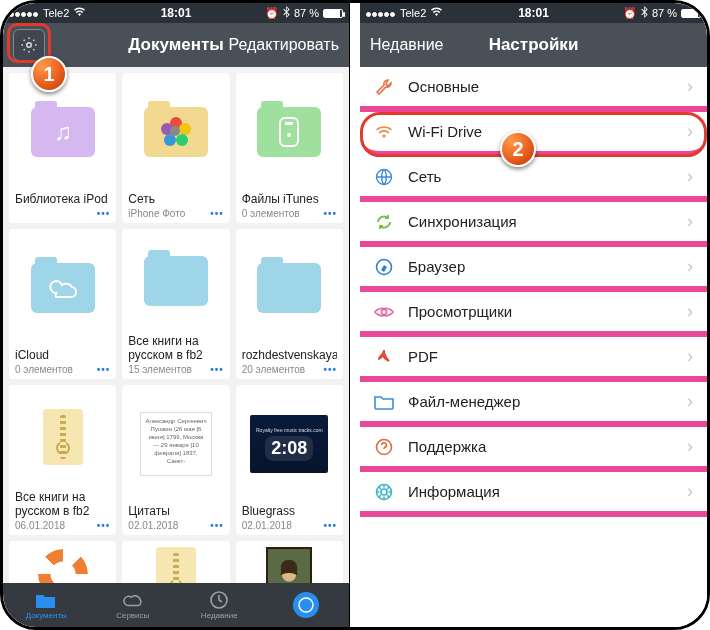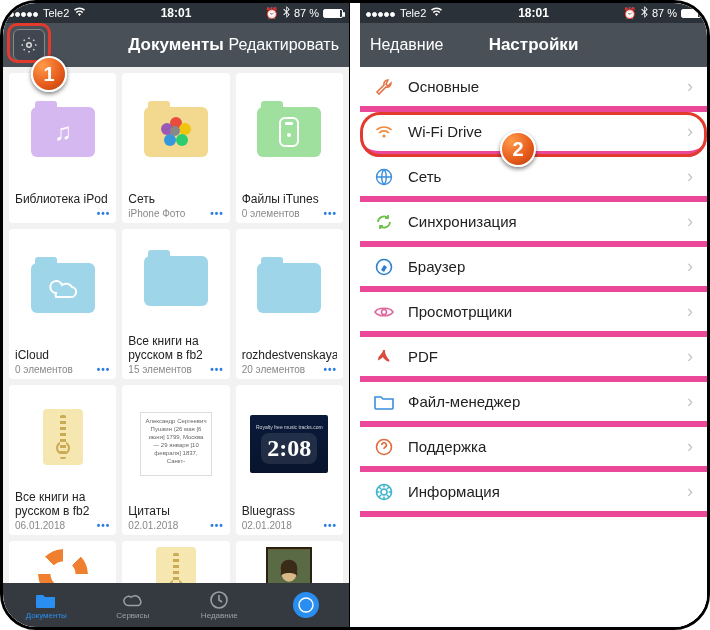--- a/index.html
+++ b/index.html
@@ -45,21 +45,21 @@
   .tile-meta { display:flex; align-items:center; justify-content:space-between; font-size:10px; color:#888; margin-top:2px; }
   .meta-dots { color:#2a7de1; font-weight:bold; letter-spacing:1px; }
 
   .zip { width:40px; height:56px; background:#f6e6b0; border-radius:4px; position:relative; }
   .zip::after { content:""; position:absolute; left:50%; top:6px; bottom:6px; width:6px; margin-left:-3px;
     background: repeating-linear-gradient(#c9aa55 0 3px, #f6e6b0 3px 6px); border-radius:2px; }
   .zip .ring { position:absolute; bottom:10px; left:50%; width:14px; height:14px; border:2px solid #c9aa55; border-radius:50%; transform:translateX(-50%) rotate(20deg); background:#f6e6b0; }
 
   .text-thumb { width:72px; height:64px; background:#fff; border:1px solid #ddd; font-size:6px; line-height:8px; padding:4px; color:#666; overflow:hidden; text-align:center; }
   .blue-thumb { width:78px; height:58px; background:linear-gradient(#0a1a3a,#08142c); color:#fff; display:flex; flex-direction:column; align-items:center; justify-content:center; font-size:8px; border-radius:2px; }
-  .blue-thumb .big { font-size:24px; font-weight:700; background:rgba(255,255,255,.1); padding:2px 6px; border-radius:8px; margin-top:3px;font-family:Liberation Serif, serif; }
+  .blue-thumb .big { font-size:18px; font-weight:700; background:rgba(255,255,255,.1); padding:2px 6px; border-radius:8px; margin-top:3px; }
   .mona { width:46px; height:62px; background:linear-gradient(#6b5a30,#3c3014); border:2px solid #2a220e; display:flex; align-items:center; justify-content:center; overflow:hidden;}
   .mona svg { width:100%; height:100%; }
   .buoy { width:50px; height:50px; border-radius:50%; background:
     conic-gradient(#fff 0 45deg,#f08030 45deg 90deg,#fff 90deg 135deg,#f08030 135deg 180deg,#fff 180deg 225deg,#f08030 225deg 270deg,#fff 270deg 315deg,#f08030 315deg 360deg);
     -webkit-mask: radial-gradient(circle, transparent 12px, #000 13px); mask: radial-gradient(circle, transparent 12px, #000 13px); box-shadow:0 1px 2px rgba(0,0,0,.2);
   }
   .multicolor-flower { width:30px; height:30px; position:relative; }
   .multicolor-flower span { position:absolute; width:12px; height:12px; border-radius:50%; }
 
   

